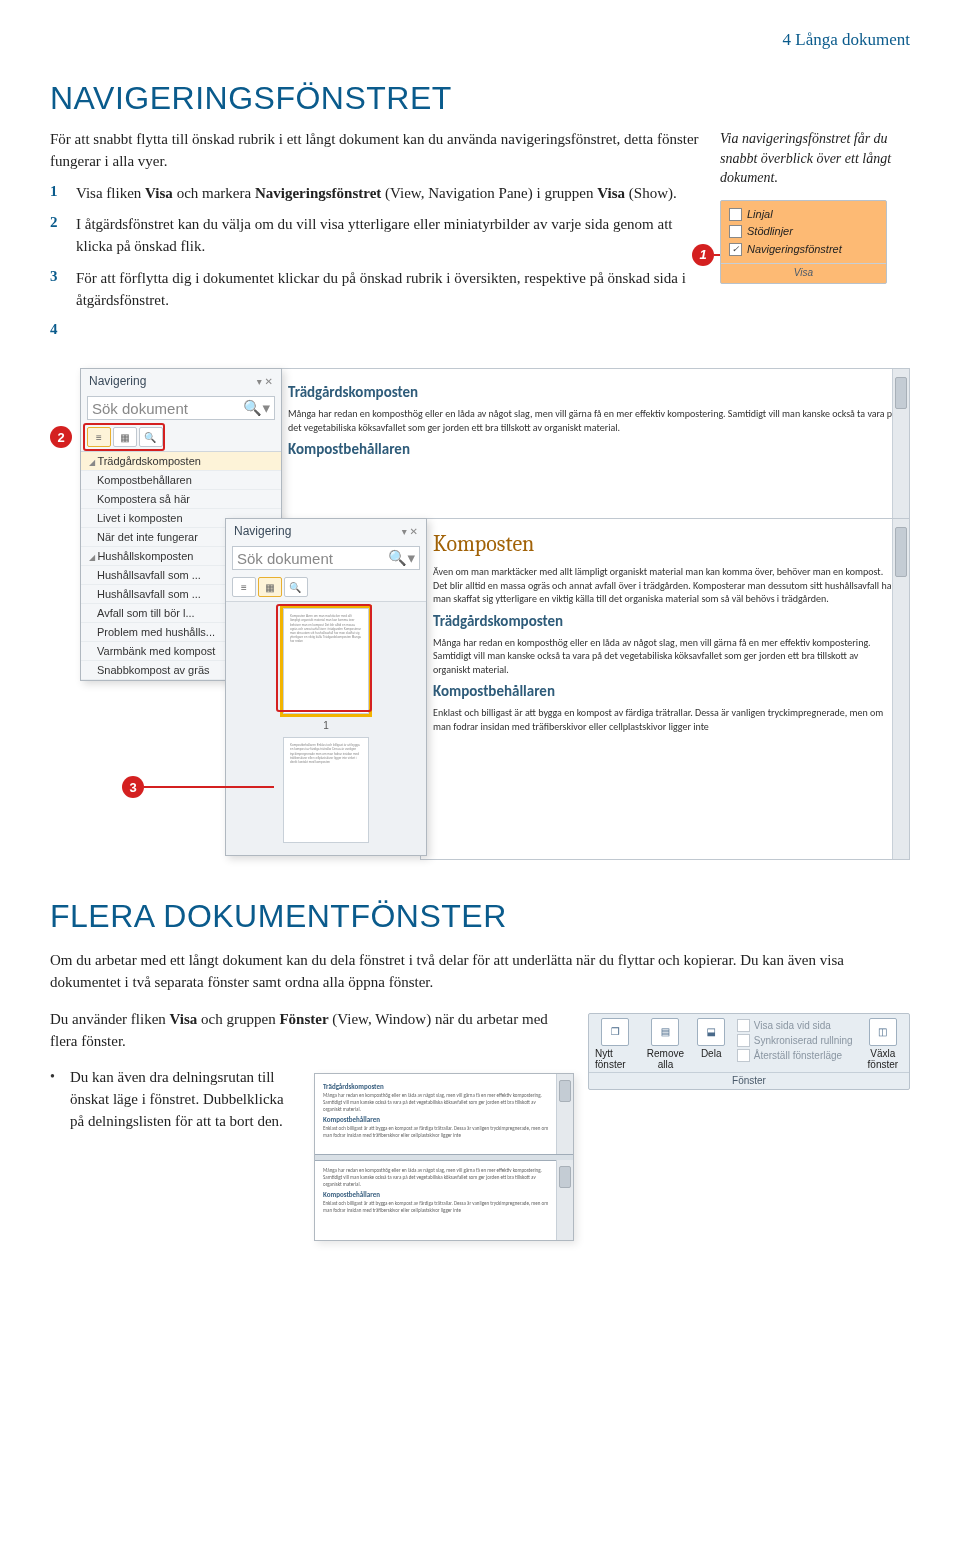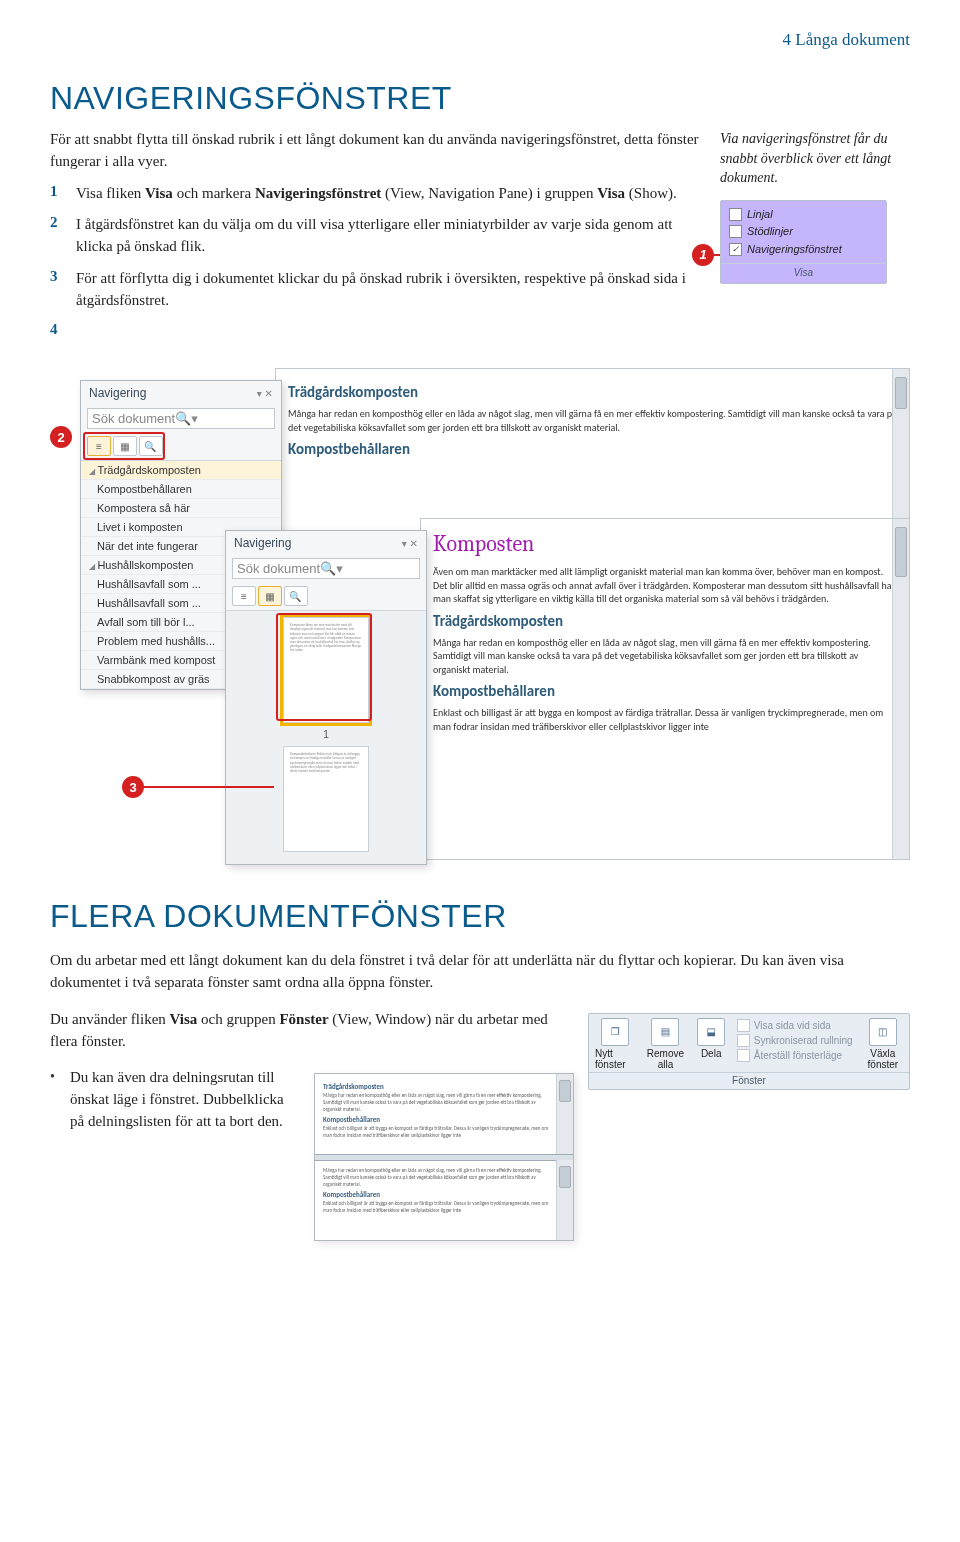--- a/index.html
+++ b/index.html
@@ -62,21 +62,21 @@
     flex-shrink: 0;
   }
   .numtext {
     font-size: 15px;
     line-height: 1.45;
   }
   .bold { font-weight: 600; }
 
   
   .visa-group {
-    background: #c4b5fd;
+    background: #fdba74;
     border: 1px solid #b8c2cc;
     border-radius: 2px;
     margin-top: 8px;
     position: relative;
     width: 165px;
     font-family: 'Segoe UI', Tahoma, sans-serif;
     font-size: 11px;
   }
   .visa-group .opts { padding: 5px 8px; }
   .visa-group .opt { display: flex; align-items: center; gap: 5px; padding: 1px 0;}
@@ -102,29 +102,28 @@
     position: relative;
     height: 500px;
     margin-top: 20px;
   }
   .panel {
     position:absolute;
     border:1px solid #b0b8c0;
     background:#f4f6f8;
     font-family:'Segoe UI',Tahoma,sans-serif;
     box-shadow: 3px 3px 8px rgba(0,0,0,0.15);
-    margin-top: 12px;
   }
   .nav-title {
     padding:5px 8px;font-size:12px;color:#3a4a5a;display:flex;justify-content:space-between;align-items:center;
   }
   .nav-search {
     margin:3px 6px;
-    border:1px solid #c0c8d0;background:#fff;padding:2px 4px;font-size:13px;color:#888;
-    display:flex;align-items:center;justify-content:flex-start;
+    border:1px solid #c0c8d0;background:#fff;padding:2px 4px;font-size:15px;color:#888;
+    display:flex;align-items:center;justify-content:space-between;
   }
   .nav-tabs {
     display:flex;gap:2px;padding:4px 6px;border-bottom:1px solid #d0d6dc;
   }
   .nav-tab {
     width:22px;height:18px;border:1px solid #c0c8d0;background:#fff;border-radius:2px;
     display:flex;align-items:center;justify-content:center;font-size:10px;color:#666;
   }
   .nav-tab.active { background:#fdf3d8;border-color:#e8b030;}
   .red-box { position:absolute;border:2px solid #d42020;border-radius:3px;}
@@ -134,21 +133,21 @@
   .outline-item.l1 { padding-left:8px; }
   .outline-item.l1::before{content:"◢ ";font-size:8px;color:#888;}
   .doc-area {
     position:absolute;background:#fff;border:1px solid #c0c8d0;
     padding:10px 12px;font-family:Calibri,'Segoe UI',sans-serif;
   }
   .doc-area h3 {
     color:#2f5c7a;font-size:15px;margin:4px 0 6px 0;font-weight:600;
   }
   .doc-area h2 {
-    color:#a21caf;font-size:22px;margin:2px 0 8px 0;font-weight:400;
+    color:#a16207;font-size:22px;margin:2px 0 8px 0;font-weight:400;
     font-family:Cambria,Georgia,serif;
   }
   .doc-area p { font-size:10px;line-height:1.35;margin:0 0 6px 0;color:#333;}
   .thumb-strip {
     background:#eef1f4;padding:6px;display:flex;flex-direction:column;align-items:center;
   }
   .thumb {
     width:72px;height:94px;background:#fff;border:1px solid #c8d0d8;margin-bottom:6px;
     padding:5px 6px;font-size:3px;color:#888;line-height:1.4;overflow:hidden;
   }

